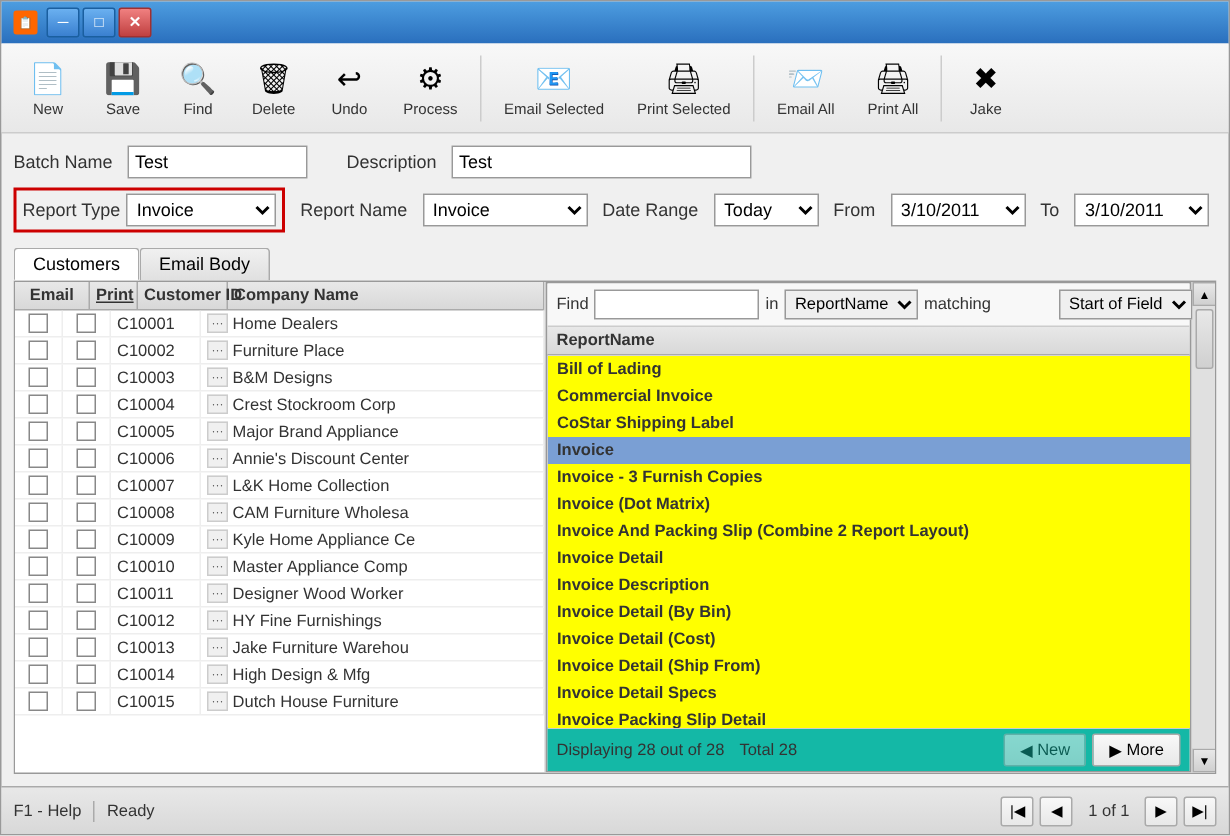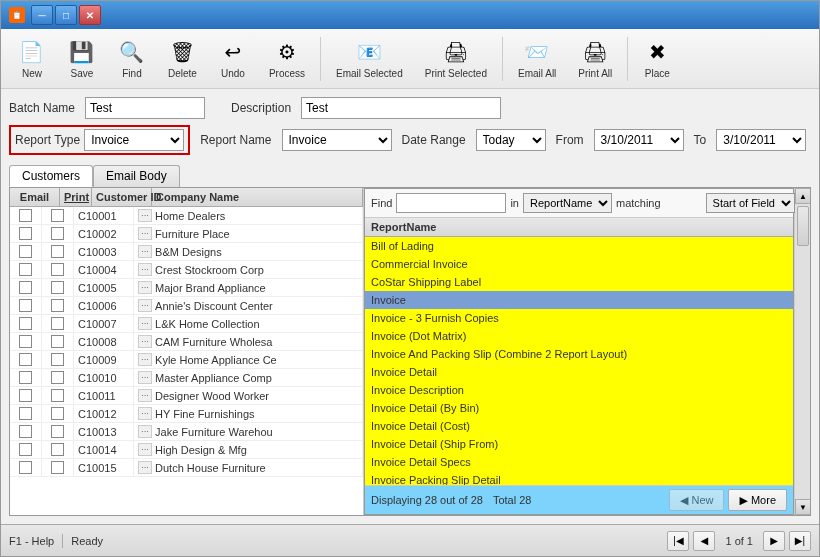--- a/index.html
+++ b/index.html
@@ -65,26 +65,26 @@
     
     .dropdown-panel { width: 430px; background: white; border: 1px solid #999; display: flex; flex-direction: column; position: relative; }
     
     .find-bar { display: flex; align-items: center; gap: 4px; padding: 4px 6px; background: #f8f8f8; border-bottom: 1px solid #ccc; }
     .find-label { font-size: 11px; color: #333; }
     .find-input { height: 20px; width: 110px; border: 1px solid #999; padding: 1px 4px; font-size: 11px; }
     .find-select { height: 20px; border: 1px solid #999; font-size: 11px; padding: 1px 2px; }
     
     .report-list-header { background: linear-gradient(to bottom, #e8e8e8, #d8d8d8); border-bottom: 1px solid #aaa; padding: 3px 6px; font-size: 11px; font-weight: bold; color: #333; }
     
-    .report-list { flex: 1; overflow-y: auto; }
+    .report-list { flex: 1; overflow-y: auto; font-weight: bold; }
     .report-item { padding: 3px 6px; font-size: 11px; color: #333; cursor: pointer; }
     .report-item.selected { background: #7a9fd4; color: #333; }
     .report-item.highlighted { background: #ffff00; }
     
-    .list-footer { display: flex; align-items: center; justify-content: space-between; padding: 3px 6px; background: #7dd3fc; border-top: 1px solid #ccc; font-size: 11px; color: #333; }
+    .list-footer { display: flex; align-items: center; justify-content: space-between; padding: 3px 6px; background: #14b8a6; border-top: 1px solid #ccc; font-size: 11px; color: #333; }
     .footer-btn { height: 22px; padding: 0 10px; border: 1px solid #aaa; background: linear-gradient(to bottom, #f8f8f8, #e8e8e8); cursor: pointer; font-size: 11px; display: flex; align-items: center; gap: 3px; border-radius: 2px; }
     .footer-btn-disabled { opacity: 0.5; cursor: default; }
     
     
     .side-scroll { width: 16px; background: #f0f0f0; border-left: 1px solid #ccc; display: flex; flex-direction: column; }
     .scroll-btn { width: 16px; height: 16px; background: linear-gradient(to bottom, #e8e8e8, #d0d0d0); border: 1px solid #aaa; display: flex; align-items: center; justify-content: center; cursor: pointer; font-size: 8px; }
     .scroll-track { flex: 1; background: #e0e0e0; position: relative; }
     .scroll-thumb { width: 12px; margin: 2px auto; height: 40px; background: linear-gradient(to bottom, #e8e8e8, #d0d0d0); border: 1px solid #aaa; border-radius: 2px; cursor: pointer; }
     
     
@@ -153,21 +153,21 @@
       <div class="toolbar-icon">📨</div>
       <span class="toolbar-label">Email All</span>
     </div>
     <div class="toolbar-btn">
       <div class="toolbar-icon">🖨</div>
       <span class="toolbar-label">Print All</span>
     </div>
     <div class="toolbar-sep"></div>
     <div class="toolbar-btn">
       <div class="toolbar-icon">✖</div>
-      <span class="toolbar-label">Place</span>
+      <span class="toolbar-label">Jake</span>
     </div>
   </div>
 
   <div class="content">
 
     <div class="form-row">
       <span class="form-label">Batch Name</span>
       <input type="text" class="form-input form-input-wide" value="Test" style="">
       <span class="form-label" style="margin-left:16px;">Description</span>
       <input type="text" class="form-input" style="width: 200px;" value="Test">

